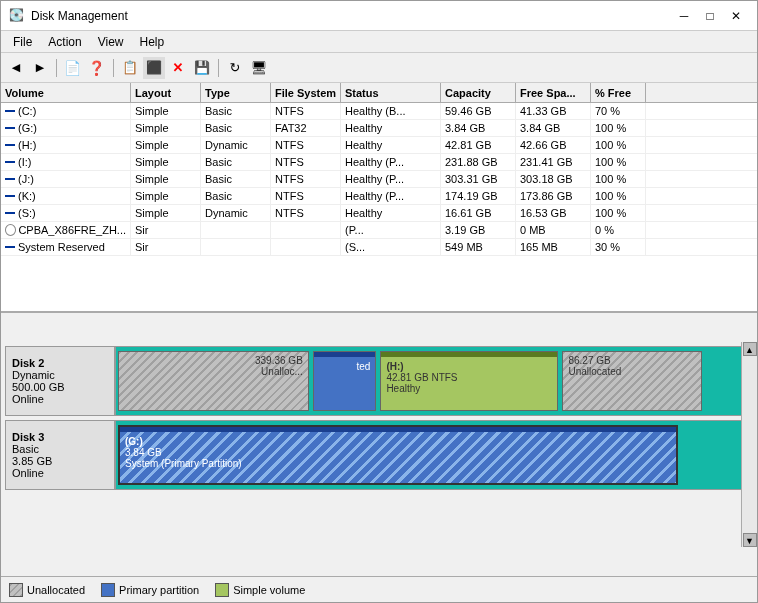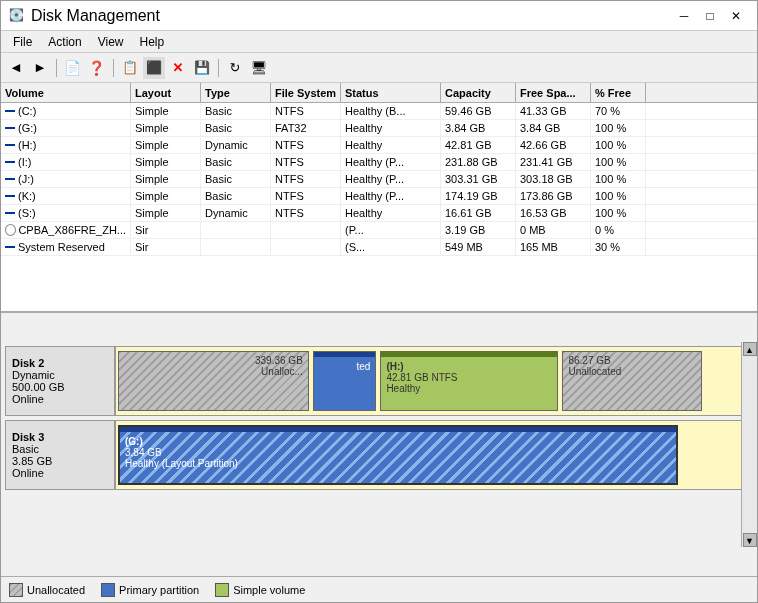--- a/index.html
+++ b/index.html
@@ -2,21 +2,21 @@
 <html><head>
   <meta charset="utf-8">
   <style>
     * { margin: 0; padding: 0; box-sizing: border-box; }
     body { font-family: 'Segoe UI', Tahoma, sans-serif; font-size: 12px; background: #f0f0f0; width: 758px; height: 603px; overflow: hidden; }
 
     .window { width: 758px; height: 603px; background: #f0f0f0; border: 1px solid #999; display: flex; flex-direction: column; }
 
     .title-bar { background: #fff; height: 30px; display: flex; align-items: center; padding: 0 8px; border-bottom: 1px solid #ccc; }
     .title-bar-icon { width: 16px; height: 16px; margin-right: 6px; }
-    .title-bar-title { flex: 1; font-size: 16px; font-weight: normal; color: #000; }
+    .title-bar-title { flex: 1; font-size: 12px; font-weight: normal; color: #000; }
     .title-bar-controls { display: flex; gap: 0; }
     .title-bar-btn { width: 26px; height: 20px; border: none; background: transparent; cursor: pointer; font-size: 12px; display: flex; align-items: center; justify-content: center; }
 
     .menu-bar { height: 22px; display: flex; align-items: center; padding: 0 4px; border-bottom: 1px solid #ccc; background: #f0f0f0; }
     .menu-item { padding: 2px 8px; cursor: pointer; font-size: 12px; }
 
     .toolbar { height: 30px; display: flex; align-items: center; padding: 2px 4px; border-bottom: 1px solid #ccc; background: #f0f0f0; gap: 2px; }
     .toolbar-btn { width: 22px; height: 22px; border: 1px solid transparent; background: transparent; cursor: pointer; display: flex; align-items: center; justify-content: center; font-size: 11px; }
     .toolbar-separator { width: 1px; height: 18px; background: #aaa; margin: 0 3px; }
 
@@ -37,21 +37,21 @@
     .col-layout { width: 70px; }
     .col-type { width: 70px; }
     .col-filesystem { width: 70px; }
     .col-status { width: 100px; }
     .col-capacity { width: 75px; }
     .col-freespace { width: 75px; }
     .col-freepct { width: 55px; }
 
     
     .disk-panels { flex: 1; overflow-y: auto; background: #f0f0f0; padding: 4px; }
-    .disk-panel { display: flex; margin-bottom: 4px; border: 1px solid #999; background: #fef9c3; min-height: 70px; }
+    .disk-panel { display: flex; margin-bottom: 4px; border: 1px solid #999; background: #14b8a6; min-height: 70px; }
     .disk-info { width: 110px; padding: 4px 6px; font-size: 11px; border-right: 2px solid #999; background: #e0e0e0; display: flex; flex-direction: column; justify-content: center; }
     .disk-name { font-weight: bold; font-size: 11px; }
     .disk-partitions { flex: 1; display: flex; overflow: hidden; }
     .partition { border: 1px solid #666; margin: 4px 2px; display: flex; flex-direction: column; padding: 3px 5px; font-size: 10px; overflow: hidden; position: relative; }
     .partition.unallocated { background: repeating-linear-gradient(135deg, #a0a0a0, #a0a0a0 2px, #c0c0c0 2px, #c0c0c0 6px); }
     .partition.primary { background: #4472c4; color: white; align-items: flex-end; }
     .partition.simple { background: #a5c661; color: #333; }
     .partition-top-bar { height: 5px; background: #1a3f8f; position: absolute; top: 0; left: 0; right: 0; }
     .partition-top-bar.green { background: #5a7a20; }
 
@@ -253,21 +253,21 @@
             <div>Basic</div>
             <div>3.85 GB</div>
             <div>Online</div>
           </div>
           <div class="disk-partitions">
 
             <div class="partition" style="width:88%; font-size:10px; background: repeating-linear-gradient(135deg, #8ab4ea, #8ab4ea 3px, #4472c4 3px, #4472c4 9px); color:white; position:relative; border: 2px solid #333;">
               <div class="partition-top-bar"></div>
               <span style="margin-top:6px; font-weight:bold;">(G:)</span>
               <span>3.84 GB</span>
-              <span>Healthy (Layout Partition)</span>
+              <span>System (Primary Partition)</span>
             </div>
           </div>
         </div>
 
       </div>
 
       <div class="context-menu" style="left: 178px; top: 220px; width: 240px;">
         <div class="context-menu-item">Open</div>
         <div class="context-menu-item">Explore</div>
 

